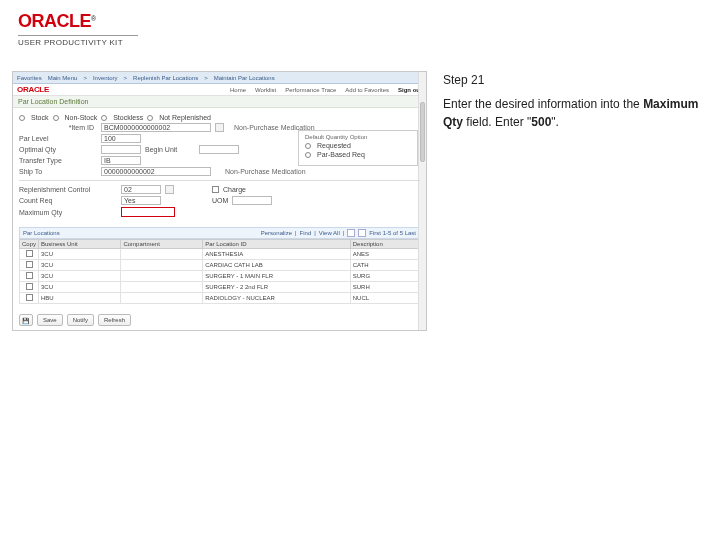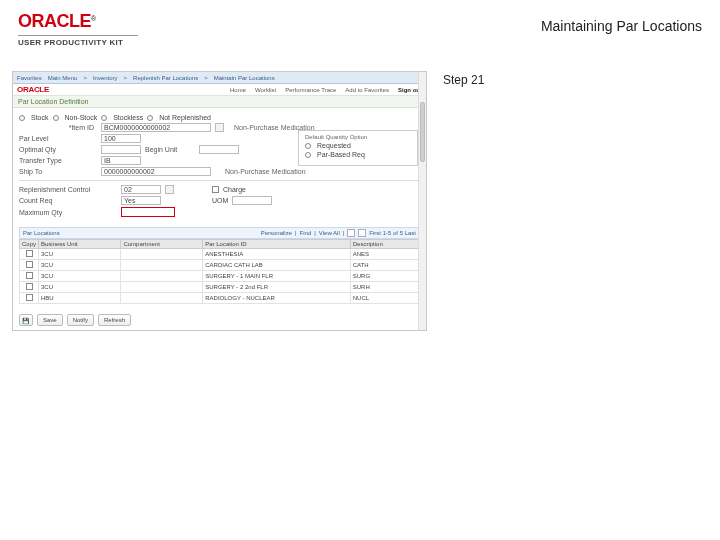--- a/index.html
+++ b/index.html
@@ -5,21 +5,21 @@
   * { box-sizing: border-box; margin: 0; padding: 0; }
   html, body { width: 720px; height: 540px; font-family: Arial, Helvetica, sans-serif; background: #fff; color: #222; }
   .page { width: 720px; height: 540px; position: relative; }
 
   
   .header { padding: 12px 18px 4px 18px; display: flex; align-items: flex-start; justify-content: space-between; }
   .logo-block { display: flex; flex-direction: column; }
   .oracle-word { font-family: Arial, Helvetica, sans-serif; font-weight: 900; font-size: 18px; color: #d1000f; letter-spacing: -0.5px; line-height: 1; }
   .oracle-tm { font-size: 7px; vertical-align: super; color: #222; font-weight: 400; }
   .oracle-rule { border: none; border-top: 1px solid #999; margin: 4px 0 2px 0; width: 120px; }
-  .upk { font-size: 8px; letter-spacing: 0.3px; color: #444; font-weight: 700; }
+  .upk { font-size: 8px; letter-spacing: 0.3px; color: #444; font-weight: 400; }
   .title { font-size: 14px; color: #222; padding-top: 6px; }
 
   
   .body { display: flex; padding: 20px 12px 12px 12px; gap: 10px; }
   .shot-col { flex: 0 0 415px; }
   .instr-col { flex: 1; font-size: 12px; line-height: 1.5; padding-left: 6px; }
   .step-label { margin-bottom: 6px; }
   .instr-text .bold { font-weight: 700; }
 
   
@@ -71,21 +71,20 @@
 <div class="page">
 
   <div class="header">
     <div class="logo-block">
       <div>
         <span class="oracle-word">ORACLE</span><span class="oracle-tm">®</span>
       </div>
       <hr class="oracle-rule">
       <div class="upk">USER PRODUCTIVITY KIT</div>
     </div>
-    <div class="title">Maintaining Par Locations</div>
   </div>
 
   <div class="body">
 
     <div class="shot-col">
       <div class="mock">
         <div class="scrollbar">
             <div class="thumb"></div>
           </div>
 
@@ -272,16 +271,19 @@
             </span>
           <span class="btn">
               <span>Refresh</span>
             </span>
         </div>
       </div>
     </div>
 
     <div class="instr-col">
       <div class="step-label">Step 21</div>
+      <div class="instr-text">
+        <span>Enter the desired information into the </span><span class="bold">Maximum Qty</span><span> field. Enter "</span><span class="bold">500</span><span>".</span>
+      </div>
     </div>
 
   </div>
 </div>
 
 </body></html>

